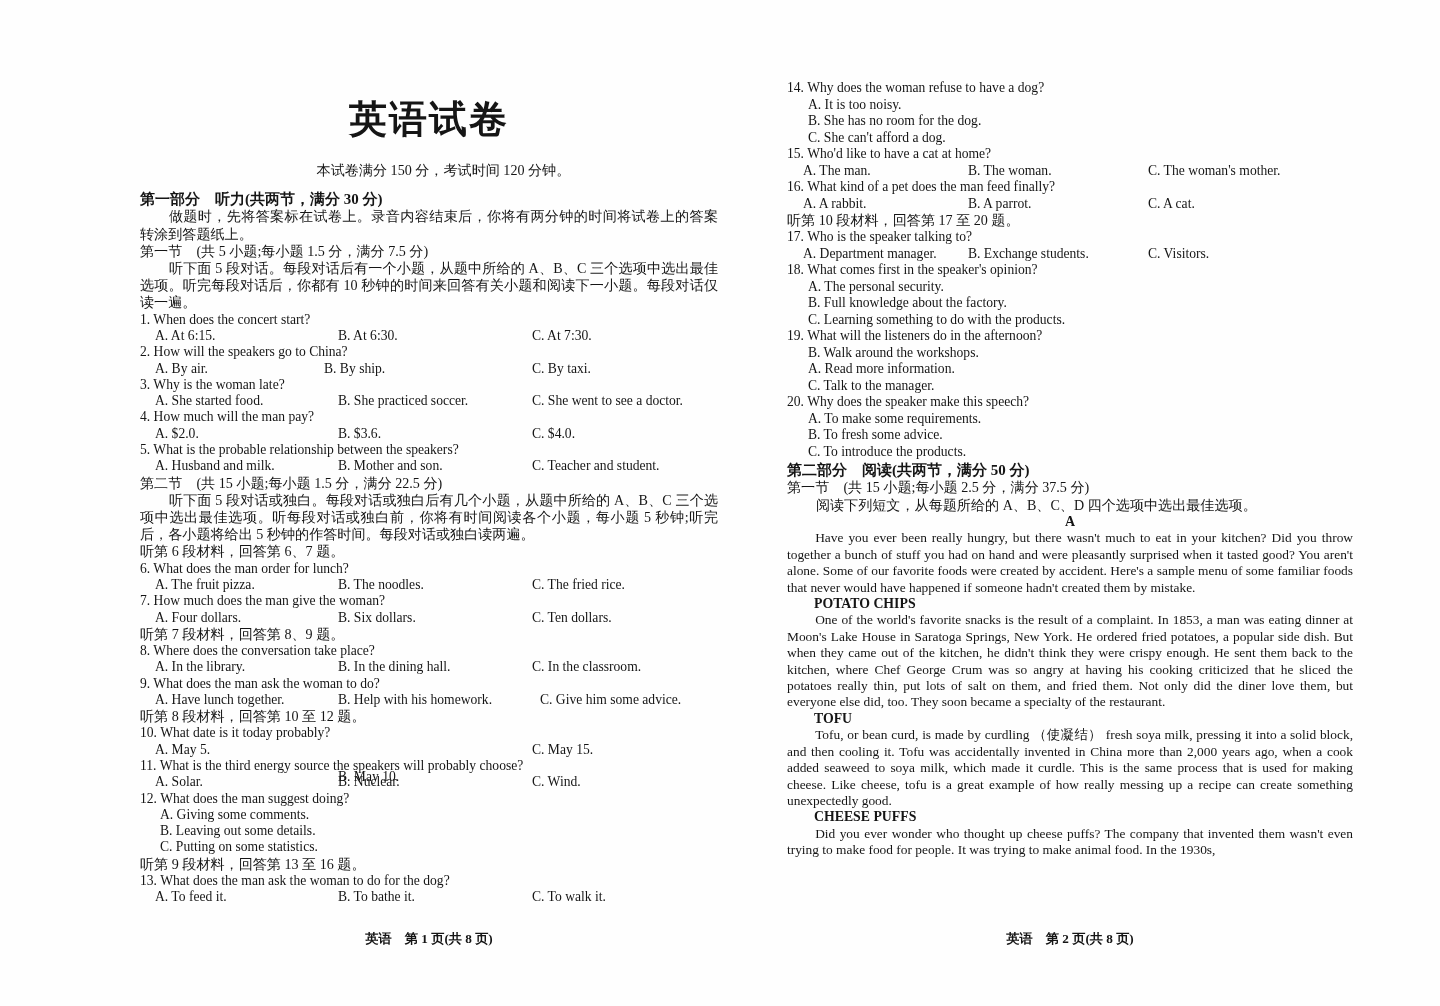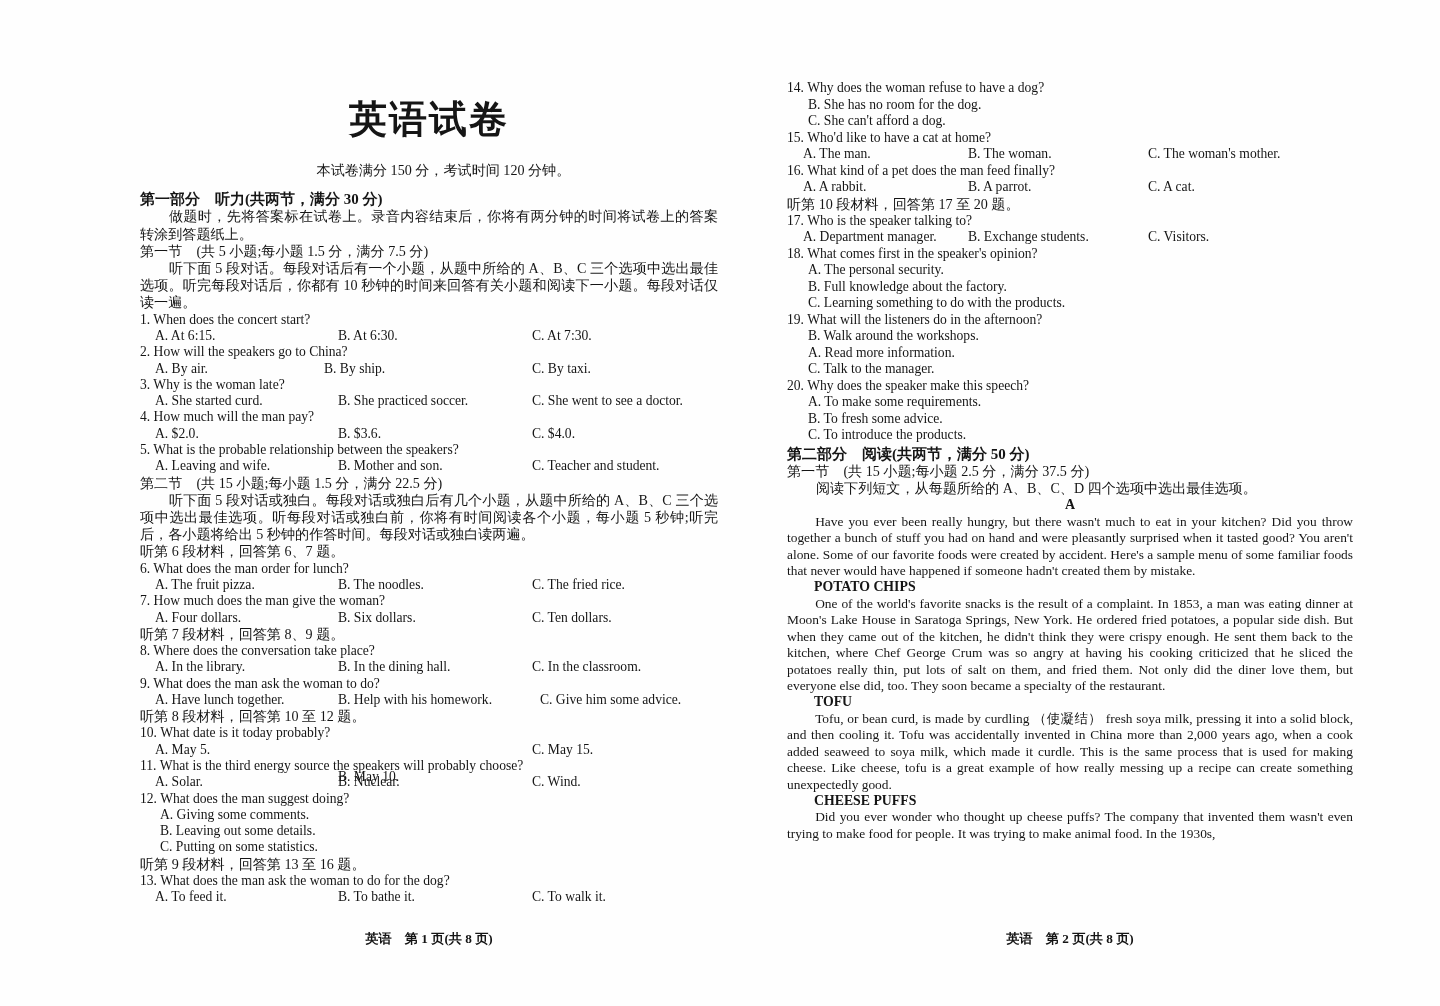--- a/index.html
+++ b/index.html
@@ -69,37 +69,37 @@
       <div class="q-stem">2. How will the speakers go to China?</div>
       <div class="opt-row">
         <span class="opt" style="left: 15px;">A. By air.</span>
         <span class="opt" style="left: 184px;">B. By ship.</span>
         <span class="opt" style="left: 392px;">C. By taxi.</span>
       </div>
     </div>
     <div class="q-block">
       <div class="q-stem">3. Why is the woman late?</div>
       <div class="opt-row">
-        <span class="opt" style="left: 15px;">A. She started curd.</span>
+        <span class="opt" style="left: 15px;">A. She started food.</span>
         <span class="opt" style="left: 198px;">B. She practiced soccer.</span>
         <span class="opt" style="left: 392px;">C. She went to see a doctor.</span>
       </div>
     </div>
     <div class="q-block">
       <div class="q-stem">4. How much will the man pay?</div>
       <div class="opt-row">
         <span class="opt" style="left: 15px;">A. $2.0.</span>
         <span class="opt" style="left: 198px;">B. $3.6.</span>
         <span class="opt" style="left: 392px;">C. $4.0.</span>
       </div>
     </div>
     <div class="q-block">
       <div class="q-stem">5. What is the probable relationship between the speakers?</div>
       <div class="opt-row">
-        <span class="opt" style="left: 15px;">A. Leaving and wife.</span>
+        <span class="opt" style="left: 15px;">A. Husband and milk.</span>
         <span class="opt" style="left: 198px;">B. Mother and son.</span>
         <span class="opt" style="left: 392px;">C. Teacher and student.</span>
       </div>
     </div>
     <div class="cn cn-subheading">第二节　(共 15 小题;每小题 1.5 分，满分 22.5 分)</div>
     <div class="cn cn-para">听下面 5 段对话或独白。每段对话或独白后有几个小题，从题中所给的 A、B、C 三个选项中选出最佳选项。听每段对话或独白前，你将有时间阅读各个小题，每小题 5 秒钟;听完后，各小题将给出 5 秒钟的作答时间。每段对话或独白读两遍。</div>
     <div class="cn cn-material">听第 6 段材料，回答第 6、7 题。</div>
     <div class="q-block">
       <div class="q-stem">6. What does the man order for lunch?</div>
       <div class="opt-row">
@@ -164,20 +164,21 @@
         <span class="opt" style="left: 198px;">B. To bathe it.</span>
         <span class="opt" style="left: 392px;">C. To walk it.</span>
       </div>
     </div>
     <div class="footer">英语　第 1 页(共 8 页)</div>
 </div>
 
 <div class="page" id="page-2">
   <div class="q-block" style="margin-top: 80px;">
       <div class="q-stem">14. Why does the woman refuse to have a dog?</div>
+      <div class="opt-stack" style="padding-left: 21px;">A. It is too noisy.</div>
       <div class="opt-stack" style="padding-left: 21px;">B. She has no room for the dog.</div>
       <div class="opt-stack" style="padding-left: 21px;">C. She can't afford a dog.</div>
     </div>
     <div class="q-block">
       <div class="q-stem">15. Who'd like to have a cat at home?</div>
       <div class="opt-row">
         <span class="opt" style="left: 16px;">A. The man.</span>
         <span class="opt" style="left: 181px;">B. The woman.</span>
         <span class="opt" style="left: 361px;">C. The woman's mother.</span>
       </div>

